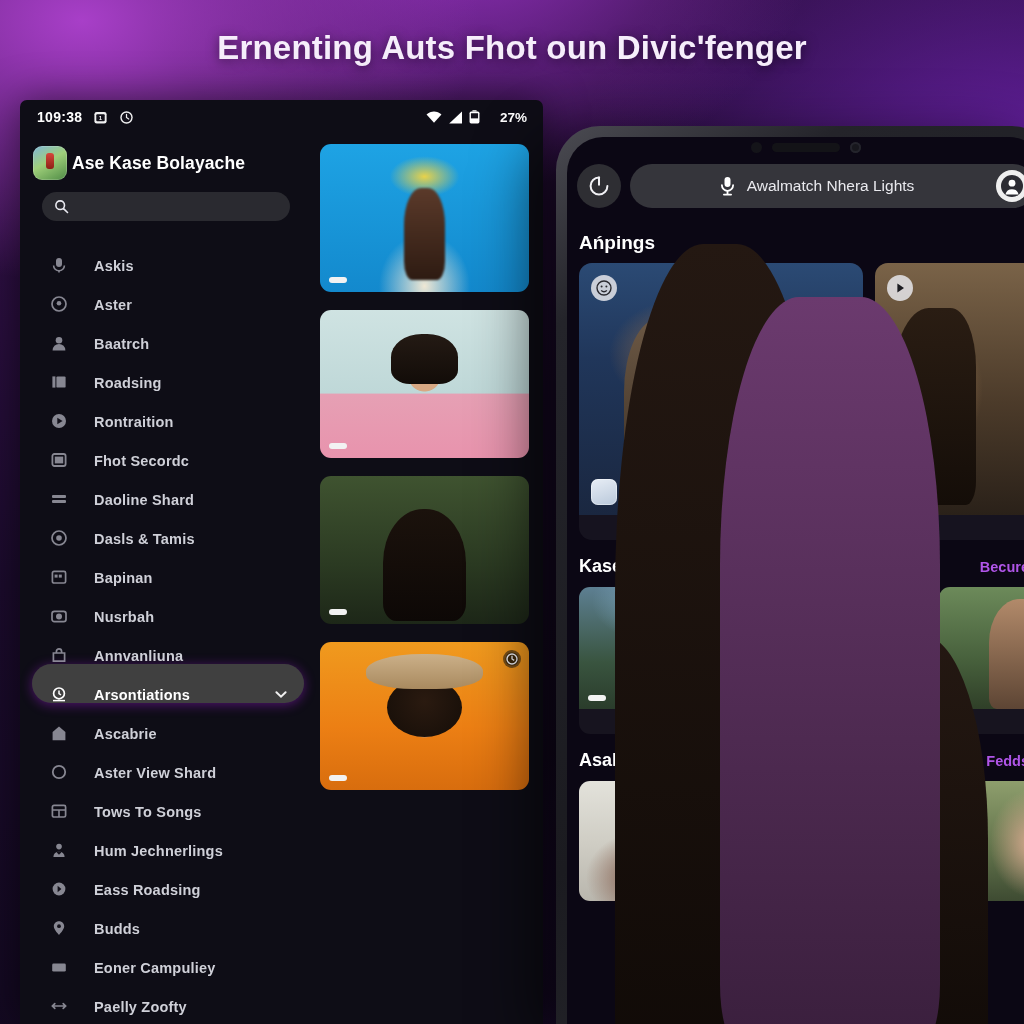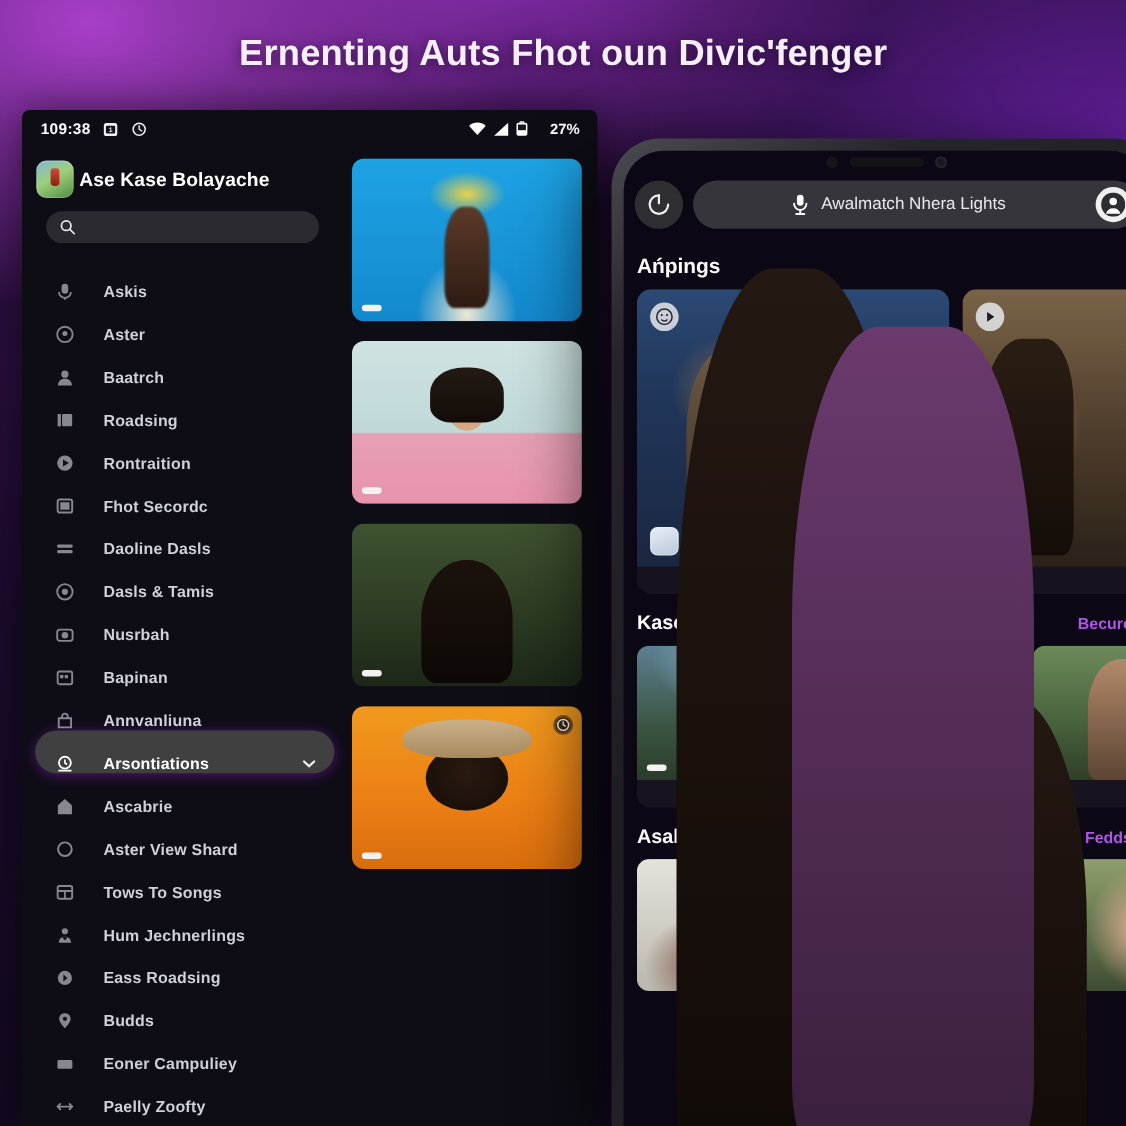--- a/index.html
+++ b/index.html
@@ -381,49 +381,49 @@
               </span>
               <span>Fhot Secordc</span>
             </div>
             <div class="mrow">
               <span class="mi">
                 <svg width="18" height="18" viewBox="0 0 18 18">
                   <rect x="2" y="5" width="14" height="3" rx="1" fill="#b6b6c2"></rect>
                   <rect x="2" y="10" width="14" height="3" rx="1" fill="#b6b6c2"></rect>
                 </svg>
               </span>
-              <span>Daoline Dasls</span>
+              <span>Daoline Shard</span>
             </div>
             <div class="mrow">
               <span class="mi">
                 <svg width="18" height="18" viewBox="0 0 18 18">
                   <circle cx="9" cy="9" r="7" stroke="#b6b6c2" stroke-width="1.7" fill="none"></circle>
                   <circle cx="9" cy="9" r="2.8" fill="#b6b6c2"></circle>
                 </svg>
               </span>
               <span>Dasls &amp; Tamis</span>
-            </div>
-            <div class="mrow">
-              <span class="mi">
-                <svg width="18" height="18" viewBox="0 0 18 18">
-                  <rect x="2" y="4.4" width="14" height="10.2" rx="2.4" stroke="#b6b6c2" stroke-width="1.7" fill="none"></rect>
-                  <circle cx="9" cy="9.5" r="3" fill="#b6b6c2"></circle>
-                </svg>
-              </span>
-              <span>Nusrbah</span>
             </div>
             <div class="mrow">
               <span class="mi">
                 <svg width="18" height="18" viewBox="0 0 18 18">
                   <rect x="2.4" y="3.4" width="13.2" height="11.6" rx="1.6" stroke="#b6b6c2" stroke-width="1.7" fill="none"></rect>
                   <rect x="4.6" y="6.6" width="3" height="3" fill="#b6b6c2"></rect>
                   <rect x="8.8" y="6.6" width="3" height="3" fill="#b6b6c2"></rect>
                 </svg>
               </span>
               <span>Bapinan</span>
+            </div>
+            <div class="mrow">
+              <span class="mi">
+                <svg width="18" height="18" viewBox="0 0 18 18">
+                  <rect x="2" y="4.4" width="14" height="10.2" rx="2.4" stroke="#b6b6c2" stroke-width="1.7" fill="none"></rect>
+                  <circle cx="9" cy="9.5" r="3" fill="#b6b6c2"></circle>
+                </svg>
+              </span>
+              <span>Nusrbah</span>
             </div>
             <div class="mrow">
               <span class="mi">
                 <svg width="18" height="18" viewBox="0 0 18 18">
                   <path d="M3.4 7h11.2v8.2H3.4Z" stroke="#b6b6c2" stroke-width="1.7" fill="none"></path>
                   <path d="M6.4 7V5.4a2.6 2.6 0 0 1 5.2 0V7" stroke="#b6b6c2" stroke-width="1.7" fill="none"></path>
                 </svg>
               </span>
               <span>Annvanliuna</span>
             </div>

